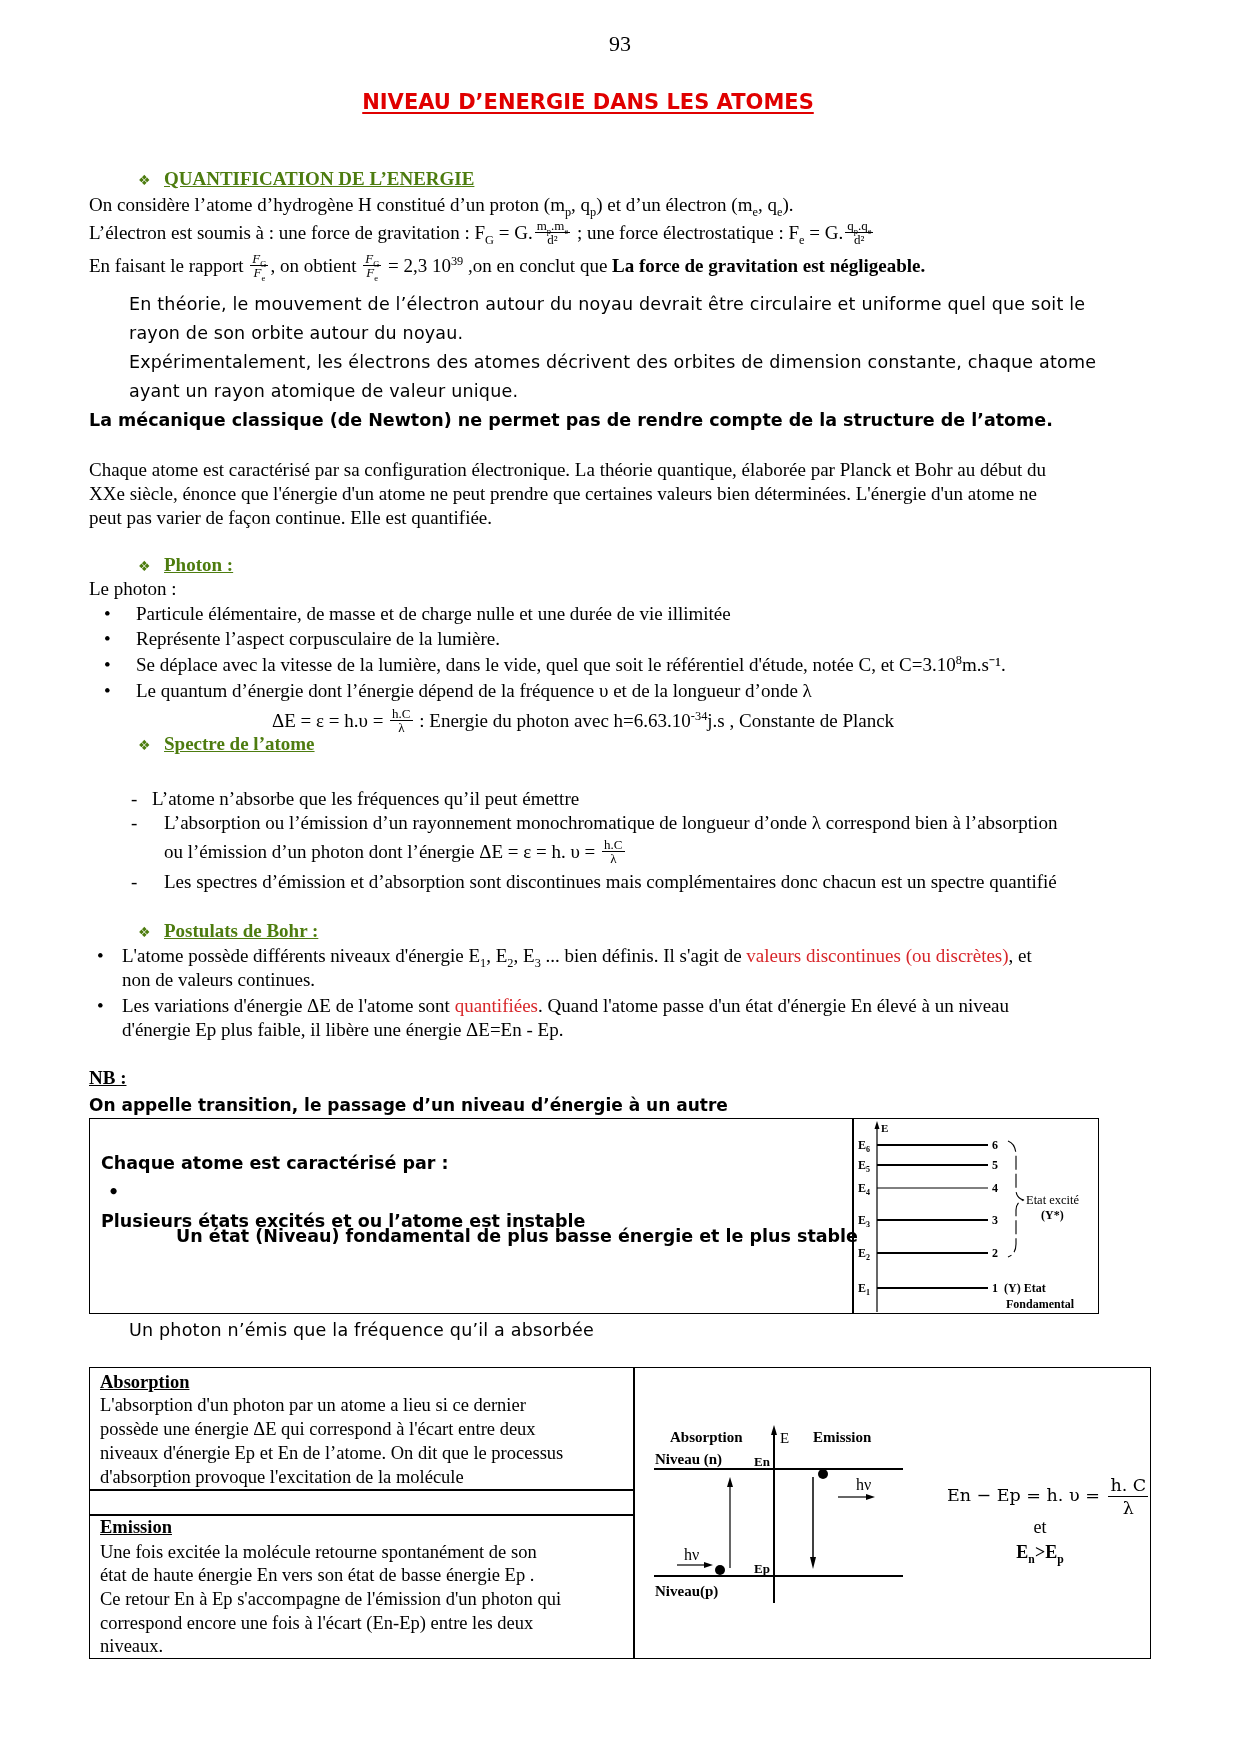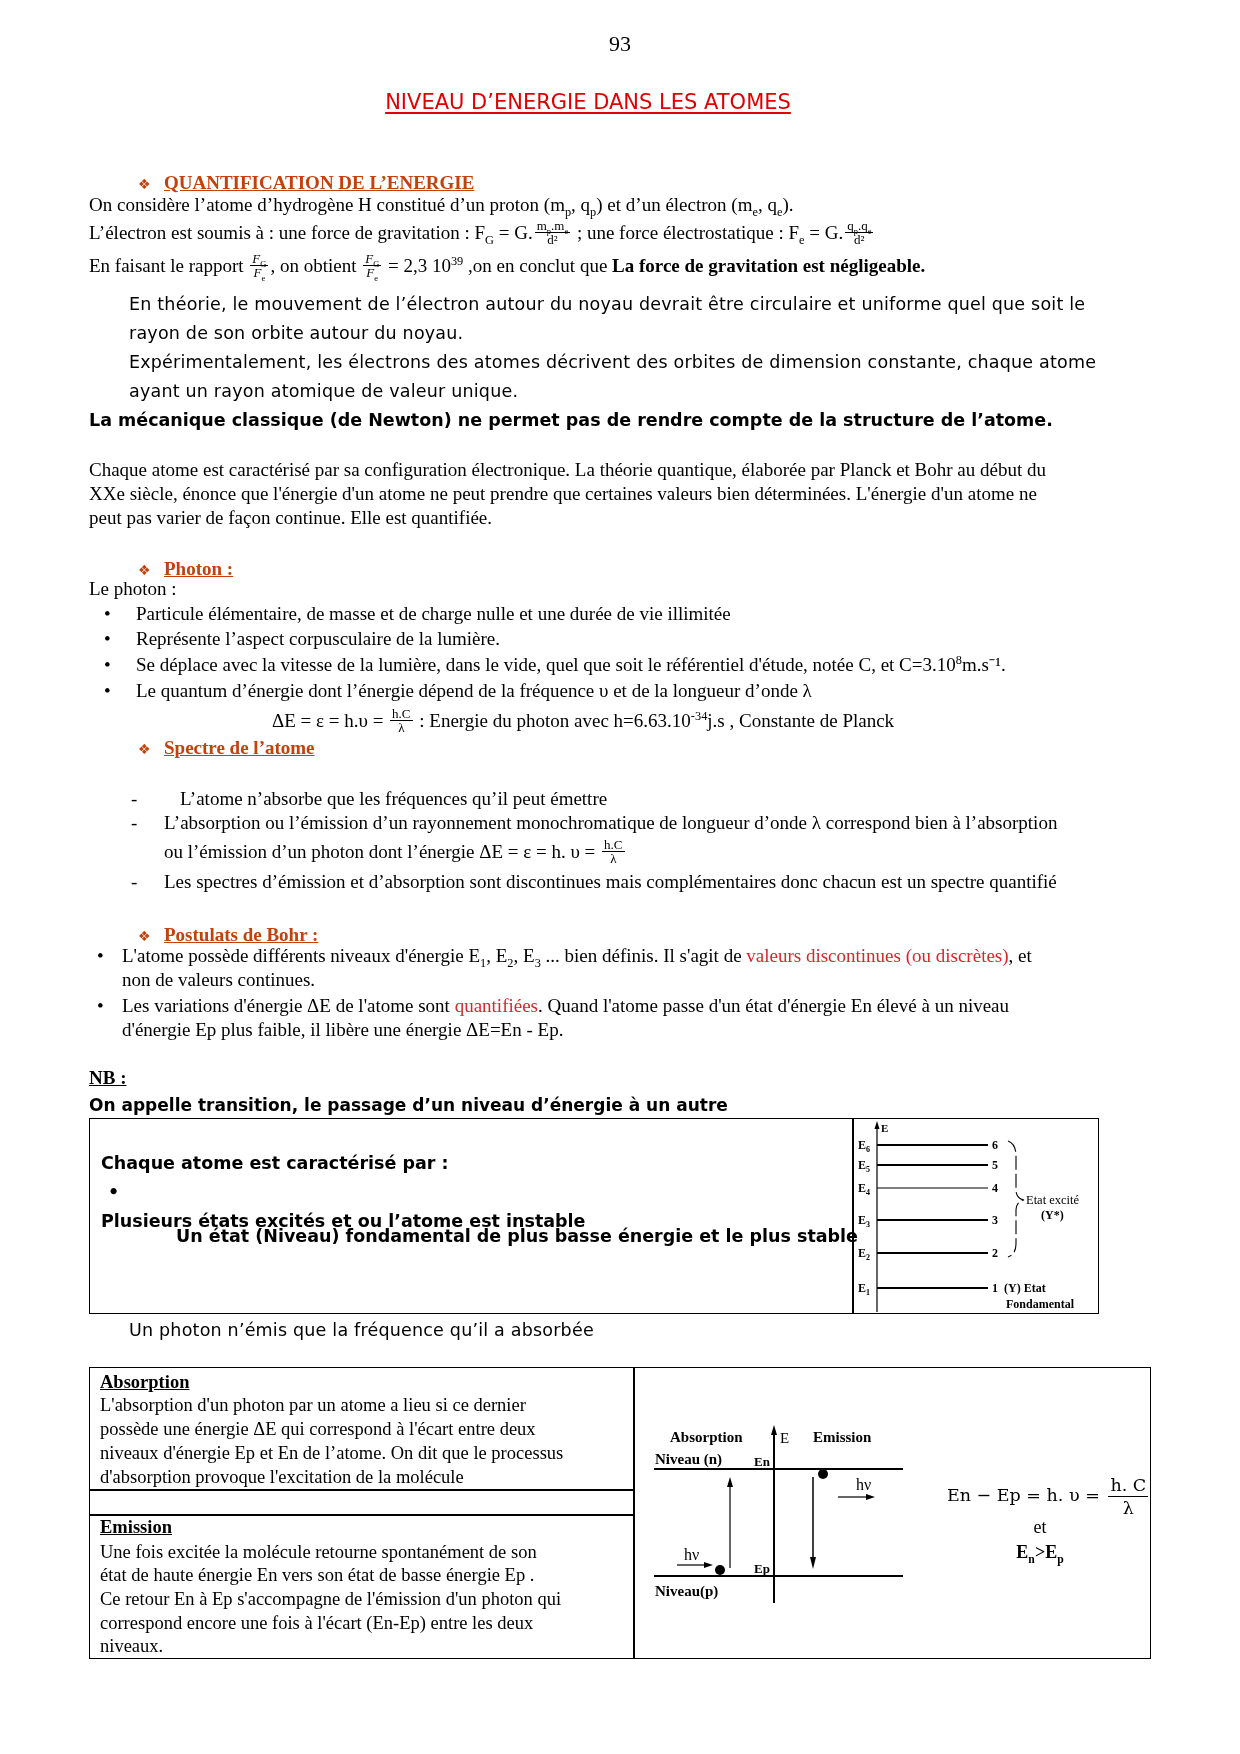--- a/index.html
+++ b/index.html
@@ -3,23 +3,23 @@
 <meta charset="utf-8">
 <style>
   body { margin:0; background:#ffffff; }
   #page { position:relative; width:1240px; height:1754px; background:#ffffff; overflow:hidden; color:#000; }
   .ln { position:absolute; white-space:nowrap; line-height:24px; }
   .serif { font-family:"Liberation Serif", serif; font-size:19px; }
   .tbl { font-family:"Liberation Serif", serif; font-size:18.5px; line-height:23px; }
   .comic { font-family:"DejaVu Sans", sans-serif; font-size:17.5px; letter-spacing:0.2px;margin-left:40px; }
   .comic-b { font-family:"DejaVu Sans", sans-serif; font-size:17.5px; font-weight:bold; }
   .pagenum { position:absolute; left:0; width:1240px; text-align:center; top:31px; font-family:"Liberation Serif", serif; font-size:22px; }
-  .title { position:absolute; left:0; width:1176px; text-align:center; top:90px; font-family:"DejaVu Sans", sans-serif; font-weight:normal; font-size:21px; color:#e00000; }
+  .title { position:absolute; left:0; width:1176px; text-align:center; top:90px; font-family:"DejaVu Sans", sans-serif; font-weight:bold; font-size:21px; color:#e00000; }
   .title span { text-decoration:underline; text-decoration-thickness:2px; text-underline-offset:3px; }
-  .heading { position:absolute; left:138px; white-space:nowrap; font-family:"Liberation Serif", serif; font-size:19px; font-weight:bold; line-height:32px; color:#c2410c; }
+  .heading { position:absolute; left:138px; white-space:nowrap; font-family:"Liberation Serif", serif; font-size:19px; font-weight:bold; line-height:24px; color:#4d7c0f; }
   .heading .icon { display:inline-block; width:26px; font-family:"DejaVu Sans", sans-serif; font-size:14px; font-weight:normal; }
   .heading .htext { text-decoration:underline; }
   .b { font-weight:bold; }
   .u { text-decoration:underline; }
   .hl { color:#d8262a; }
   sub, sup { font-size:0.65em; line-height:0; }
   .frac { display:inline-block; vertical-align:middle; text-align:center; font-size:13px; line-height:13px; margin:0 2px; position:relative; top:-2px; }
   .frac .num { display:block; border-bottom:1px solid #000; padding:0 2px; }
   .frac .den { display:block; }
   .frac i { font-style:italic; }
@@ -81,21 +81,21 @@
   <div class="ln serif" style="top:679px; left:136px;">Le quantum d’énergie dont l’énergie dépend de la fréquence υ et de la longueur d’onde λ</div>
 
   <div class="ln serif" style="top:709px; left:272px;">
     <span>ΔE = ε = h.υ = </span><span class="frac"><span class="num">h.C</span><span class="den">λ</span></span><span> : Energie du photon avec h=6.63.10</span><sup>-34</sup><span>j.s , Constante de Planck</span>
   </div>
 
   <div class="heading" style="top:732px;">
     <span class="icon">❖</span><span class="htext">Spectre de l’atome</span>
   </div>
   <div class="ln serif" style="top:787px; left:131px;">-</div>
-  <div class="ln serif" style="top:787px; left:180px;text-align:right;">L’atome n’absorbe que les fréquences qu’il peut émettre</div>
+  <div class="ln serif" style="top:787px; left:152px;text-align:right;">L’atome n’absorbe que les fréquences qu’il peut émettre</div>
   <div class="ln serif" style="top:811px; left:131px;">-</div>
   <div class="ln serif" style="top:811px; left:164px;">L’absorption ou l’émission d’un rayonnement monochromatique de longueur d’onde λ correspond bien à l’absorption</div>
   <div class="ln serif" style="top:840px; left:164px;">
     <span>ou l’émission d’un photon dont l’énergie ΔE = ε = h. υ = </span><span class="frac"><span class="num">h.C</span><span class="den">λ</span></span>
   </div>
   <div class="ln serif" style="top:870px; left:131px;">-</div>
   <div class="ln serif" style="top:870px; left:164px;">Les spectres d’émission et d’absorption sont discontinues mais complémentaires donc chacun est un spectre quantifié</div>
 
   <div class="heading" style="top:919px;">
     <span class="icon">❖</span><span class="htext">Postulats de Bohr :</span>

